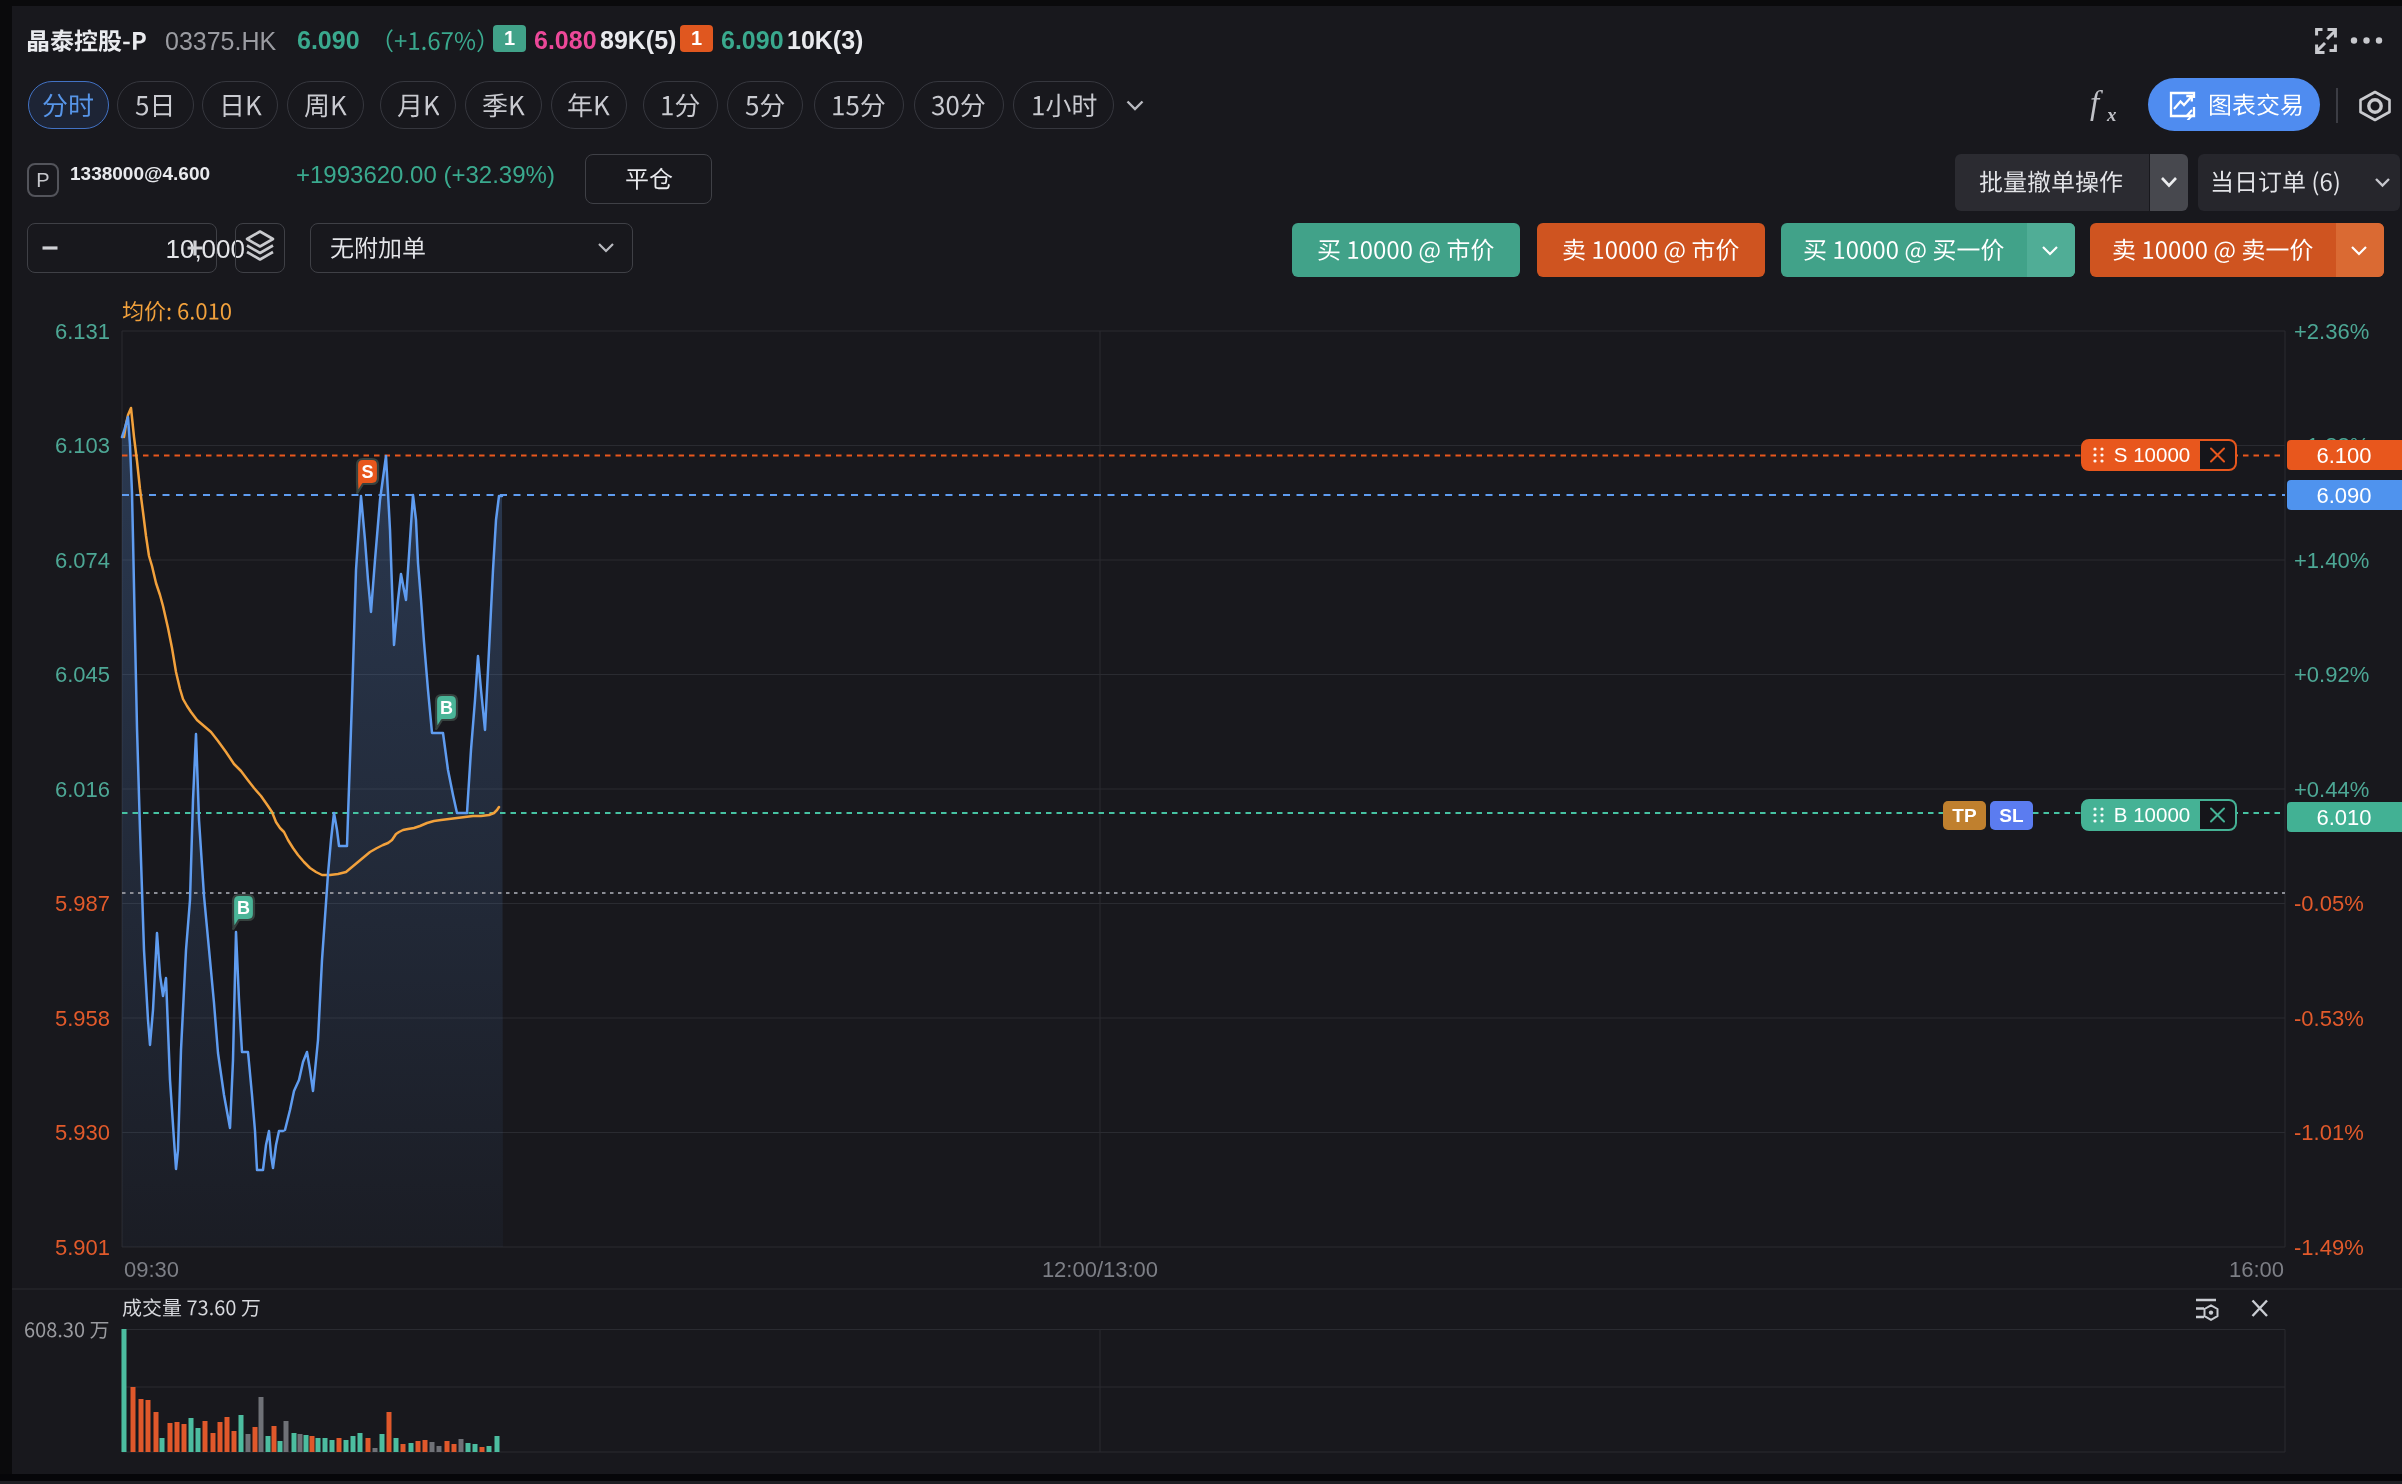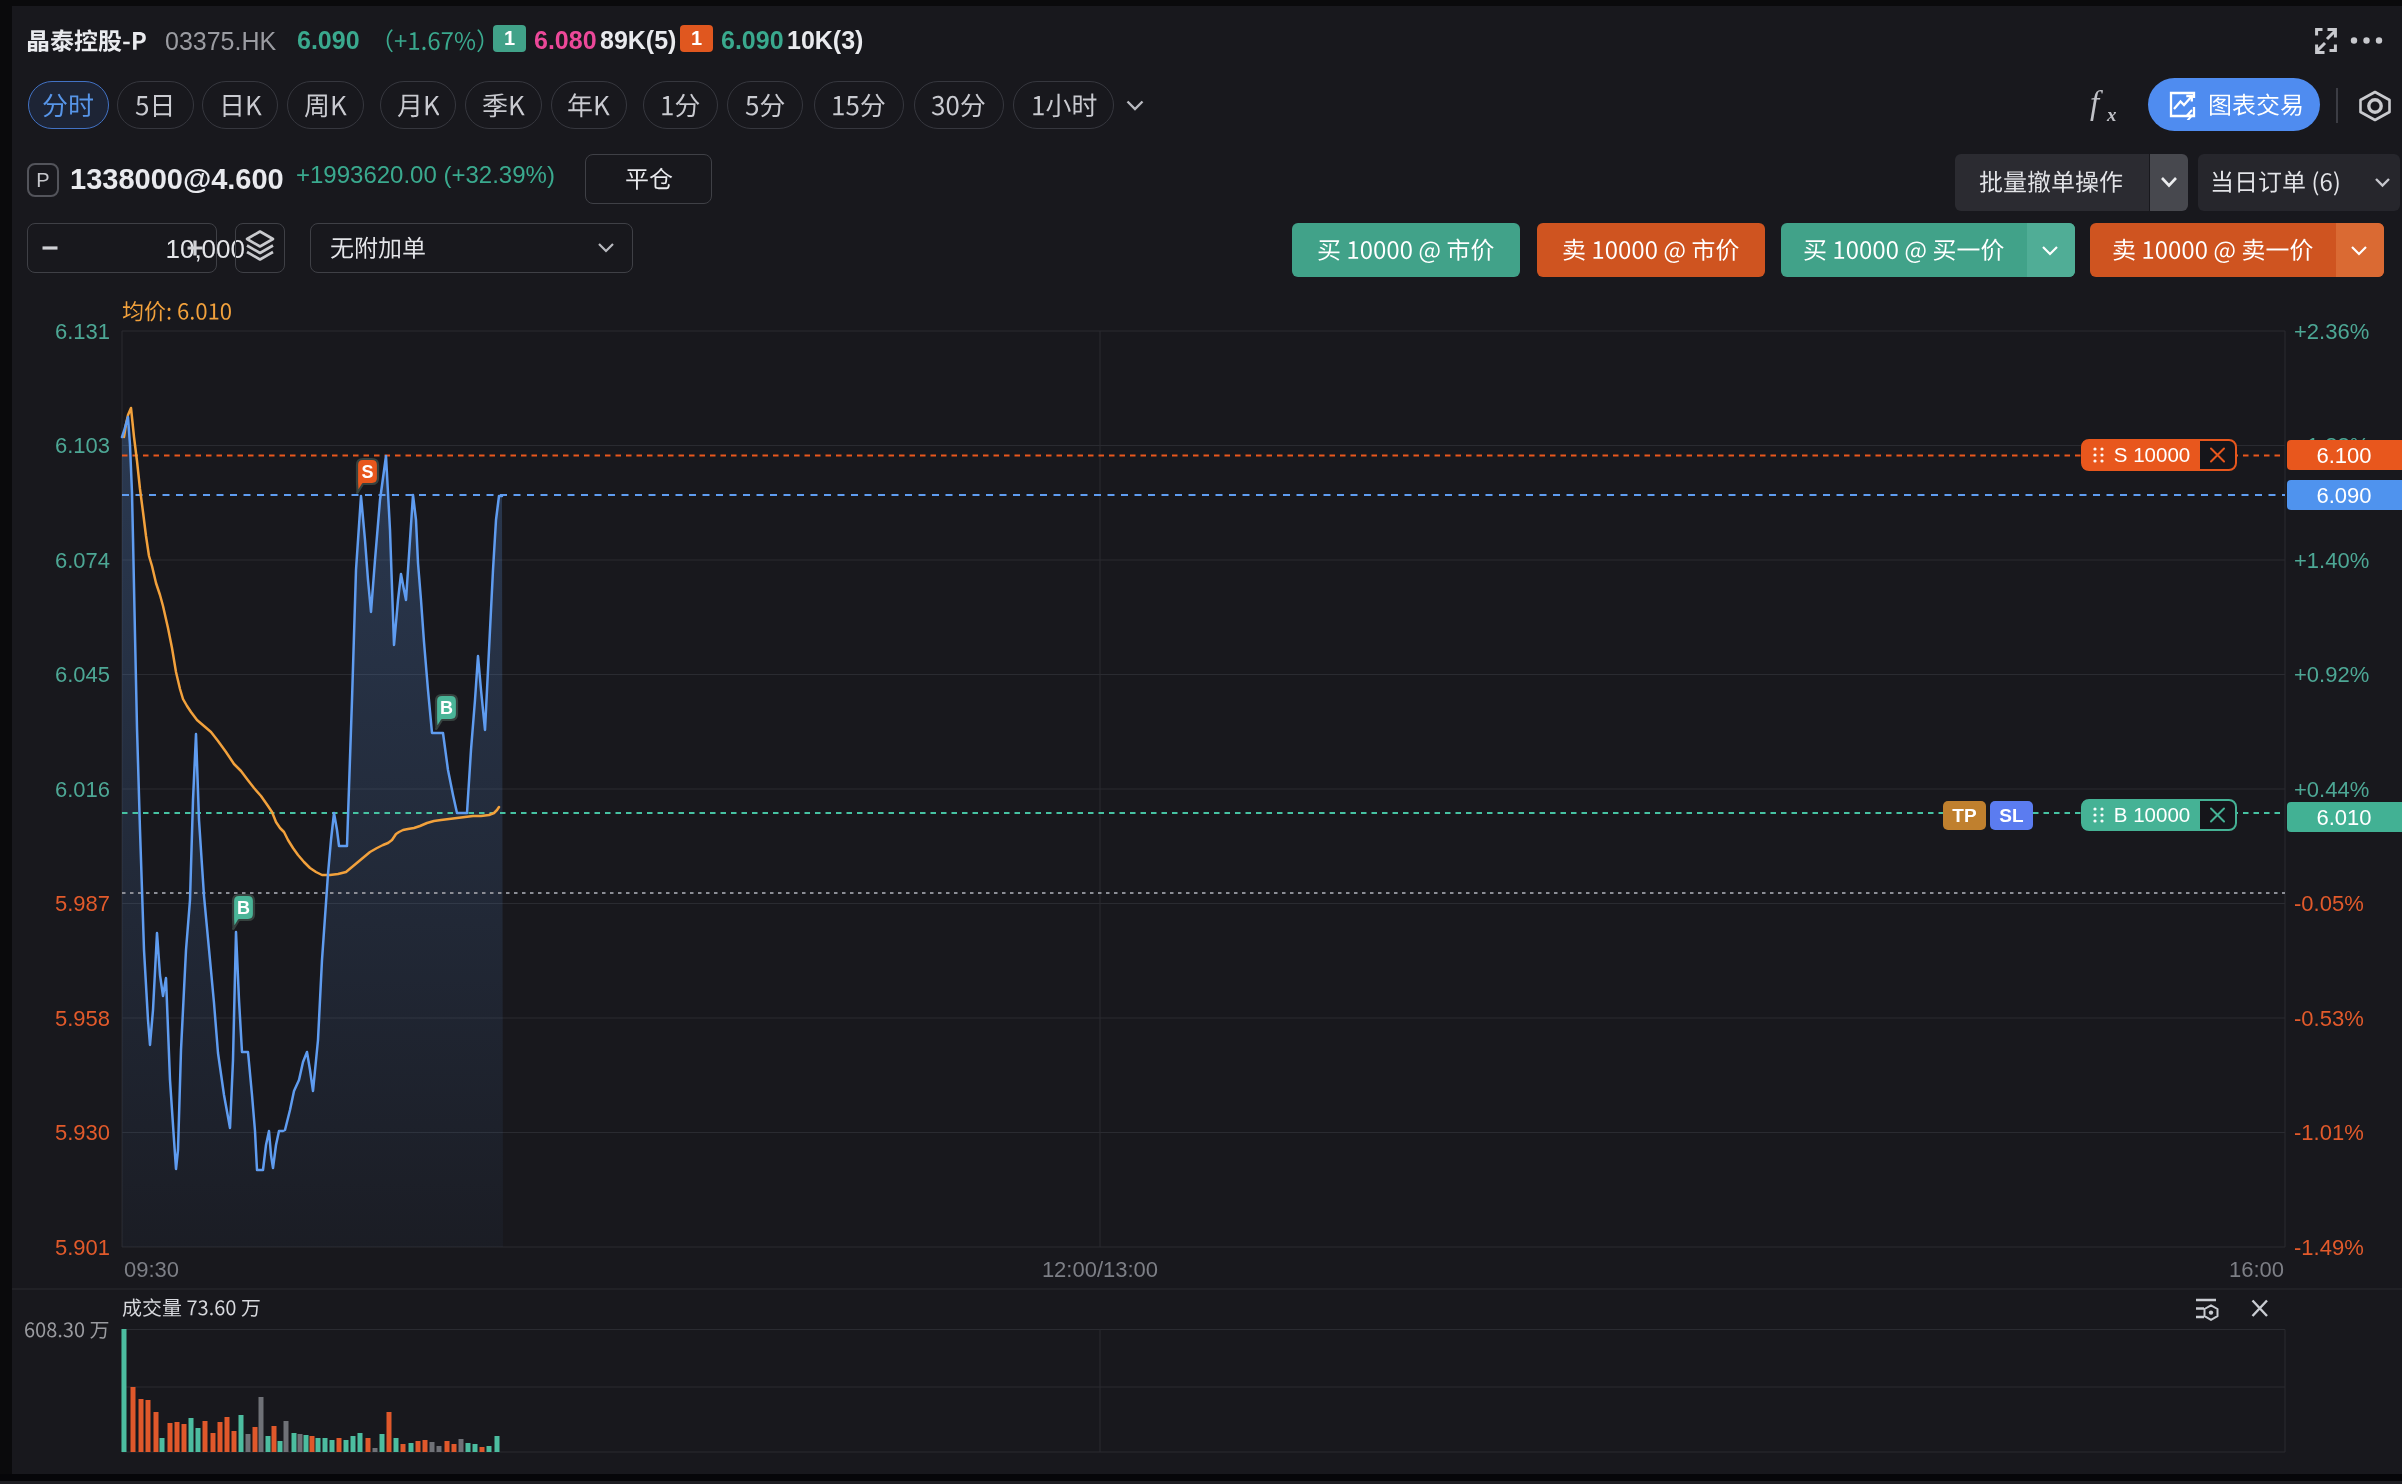--- a/index.html
+++ b/index.html
@@ -309,21 +309,21 @@
       </g>
     </svg></div>
 <div class="ab" style="left:2336px;top:88px;width:2px;height:35px;background:#3c3d44"></div>
 <svg class="ab" style="left:2355px;top:88px" width="40" height="36" viewBox="0 0 40 36">
     <g stroke="#c9cace" stroke-width="2.6" fill="none" stroke-linejoin="round">
       <path d="M14 3.5 H26 L34 18 L26 32.5 H14 L6 18 Z" transform="rotate(90 20 18)"></path>
       <circle cx="20" cy="18" r="6.2" stroke-width="3.4"></circle>
     </g>
   </svg>
 <div class="ab" style="left:27px;top:162.5px;width:32px;height:34px;border:2px solid #53545b;border-radius:8px;color:#c6c7cc;font-size:20px;text-align:center;line-height:30px">P</div>
-<div class="ab" style="left:70px;top:163px;font-size:29px;font-weight:bold;color:#e9eaee">1338000@4.600</div>
+<div class="ab" style="left:70px;top:163px;font-size:19px;font-weight:bold;color:#e9eaee">1338000@4.600</div>
 <div class="ab" style="left:296px;top:161px;font-size:24px;color:#3aa98e">+1993620.00 (+32.39%)</div>
 <div class="ab" style="left:585px;top:154px;width:127px;height:50px;border:1px solid #3f4046;border-radius:8px"></div>
 <div style="position:absolute;left:624.5px;top:160.3px;line-height:0"><svg width="48.0" height="36.0" viewBox="0 0 48.0 36.0">
       <g fill="#e9eaee" transform="translate(0 27.84) scale(0.024000 -0.024000)">
         <path transform="translate(0 0)" d="M174 630C213 556 252 459 266 399L337 424C323 482 282 578 242 650ZM755 655C730 582 684 480 646 417L711 396C750 456 797 552 834 633ZM52 348V273H459V-79H537V273H949V348H537V698H893V773H105V698H459V348Z"></path>
         <path transform="translate(1000 0)" d="M496 841C397 678 218 536 31 455C51 437 73 410 85 390C134 414 182 441 229 472V77C229 -29 270 -54 406 -54C437 -54 666 -54 699 -54C825 -54 853 -13 868 141C844 146 811 159 792 172C783 45 771 20 696 20C645 20 447 20 407 20C323 20 307 30 307 77V413H686C680 292 672 242 659 227C651 220 642 218 624 218C605 218 553 218 499 224C508 205 516 177 517 157C572 154 627 153 655 156C685 157 707 163 724 182C746 209 755 276 763 451C763 462 764 485 764 485H249C345 551 432 632 503 721C624 579 759 486 919 404C930 426 951 452 971 468C805 543 660 635 544 776L566 811Z"></path>
       </g>
     </svg></div>
 <div class="ab" style="left:1955px;top:154px;width:194px;height:57px;background:#2b2b31;border-radius:6px 0 0 6px"></div>
 <div class="ab" style="left:2150px;top:154px;width:38px;height:57px;background:#47484e;border-radius:0 6px 6px 0"></div>

